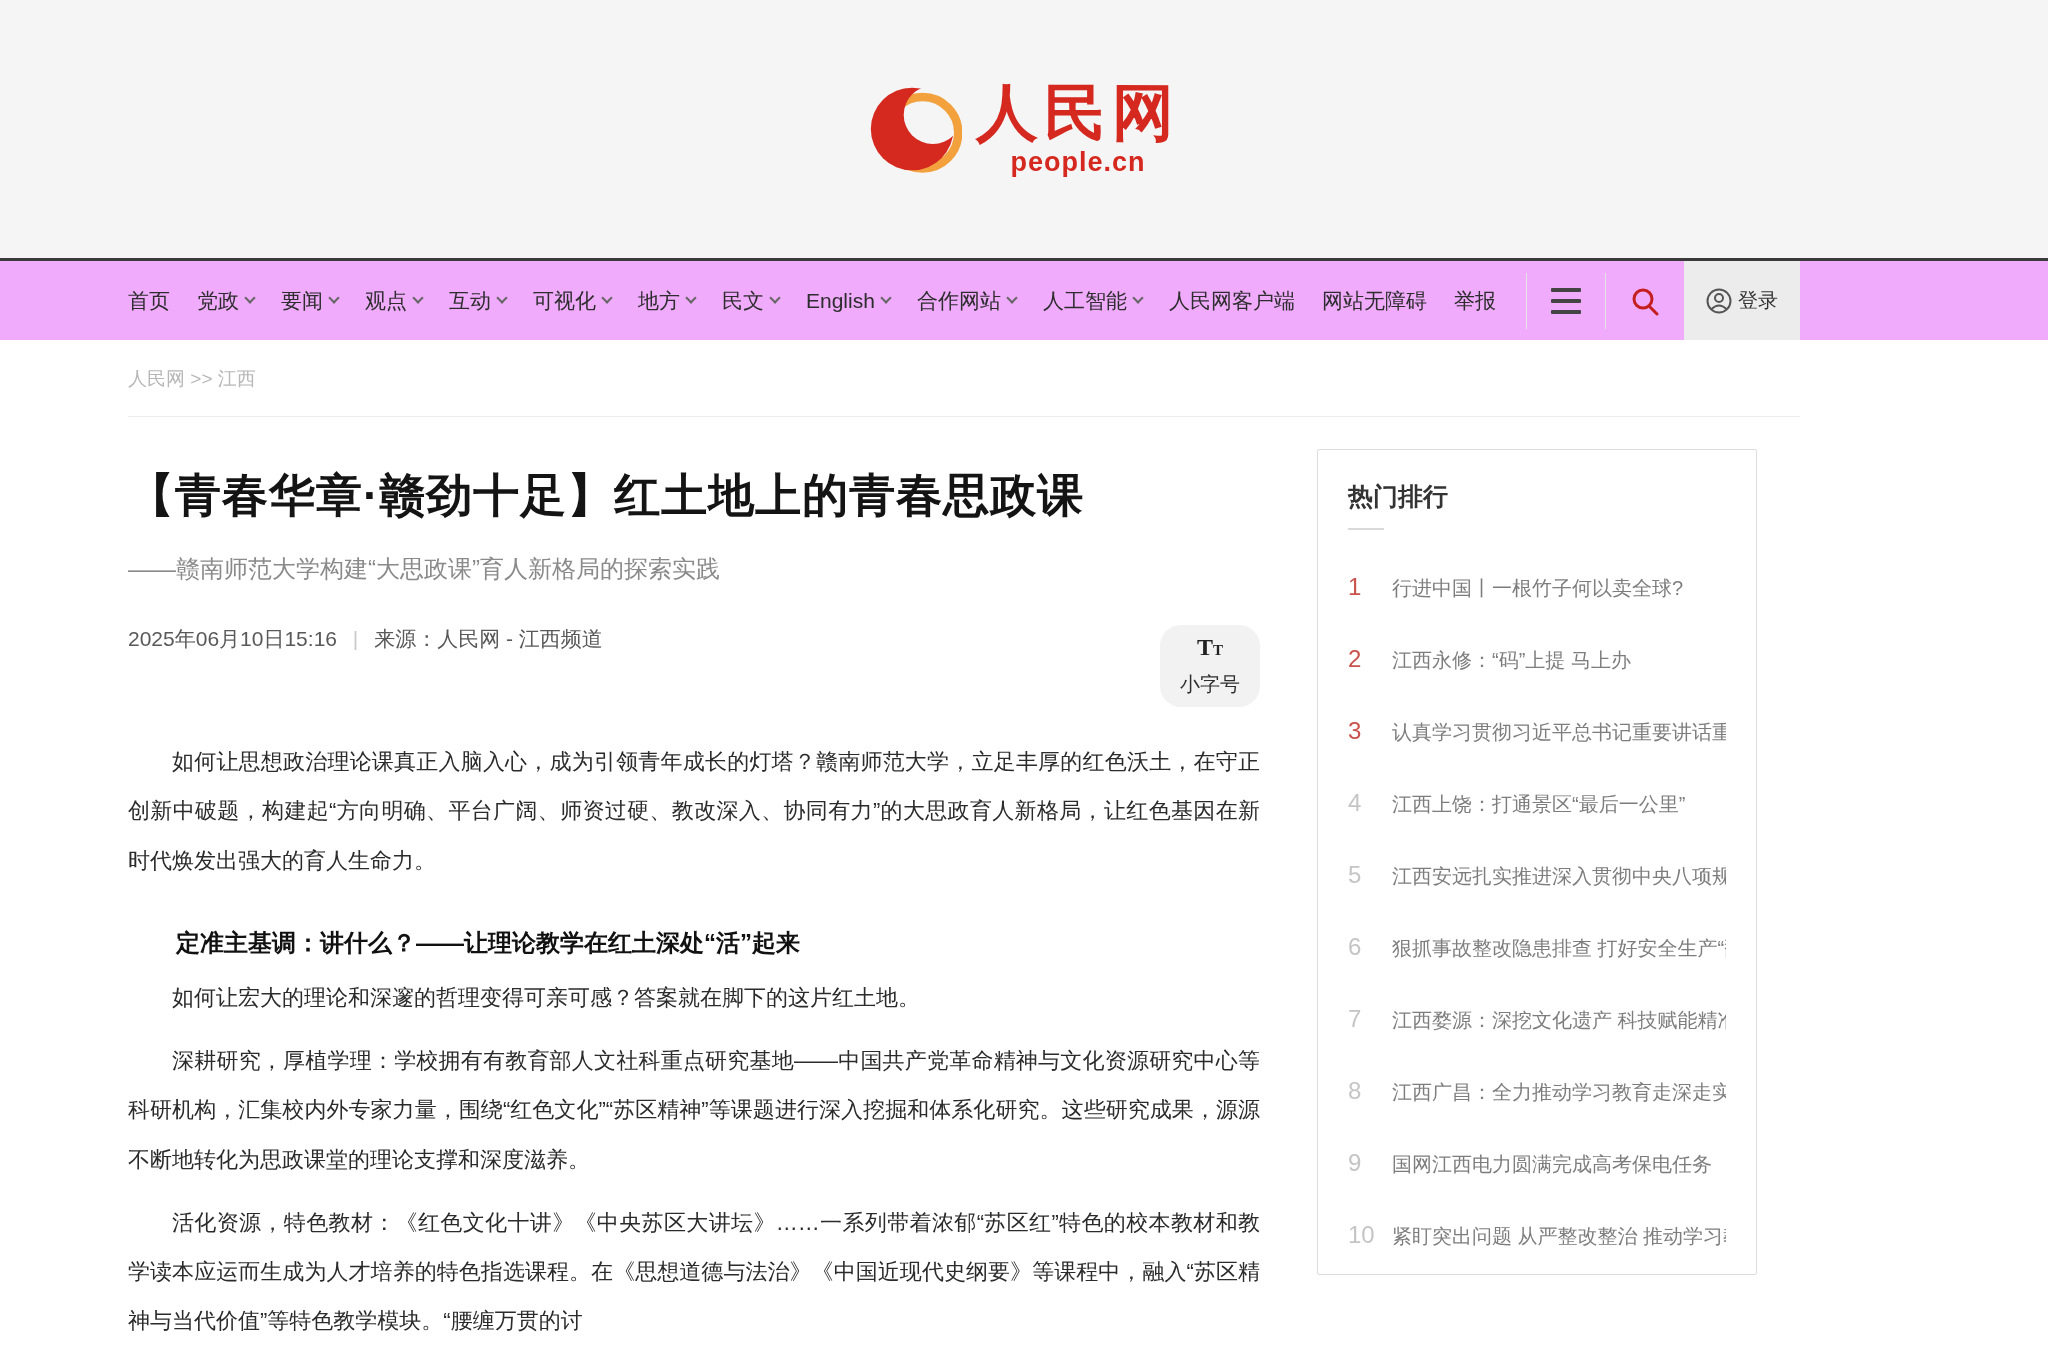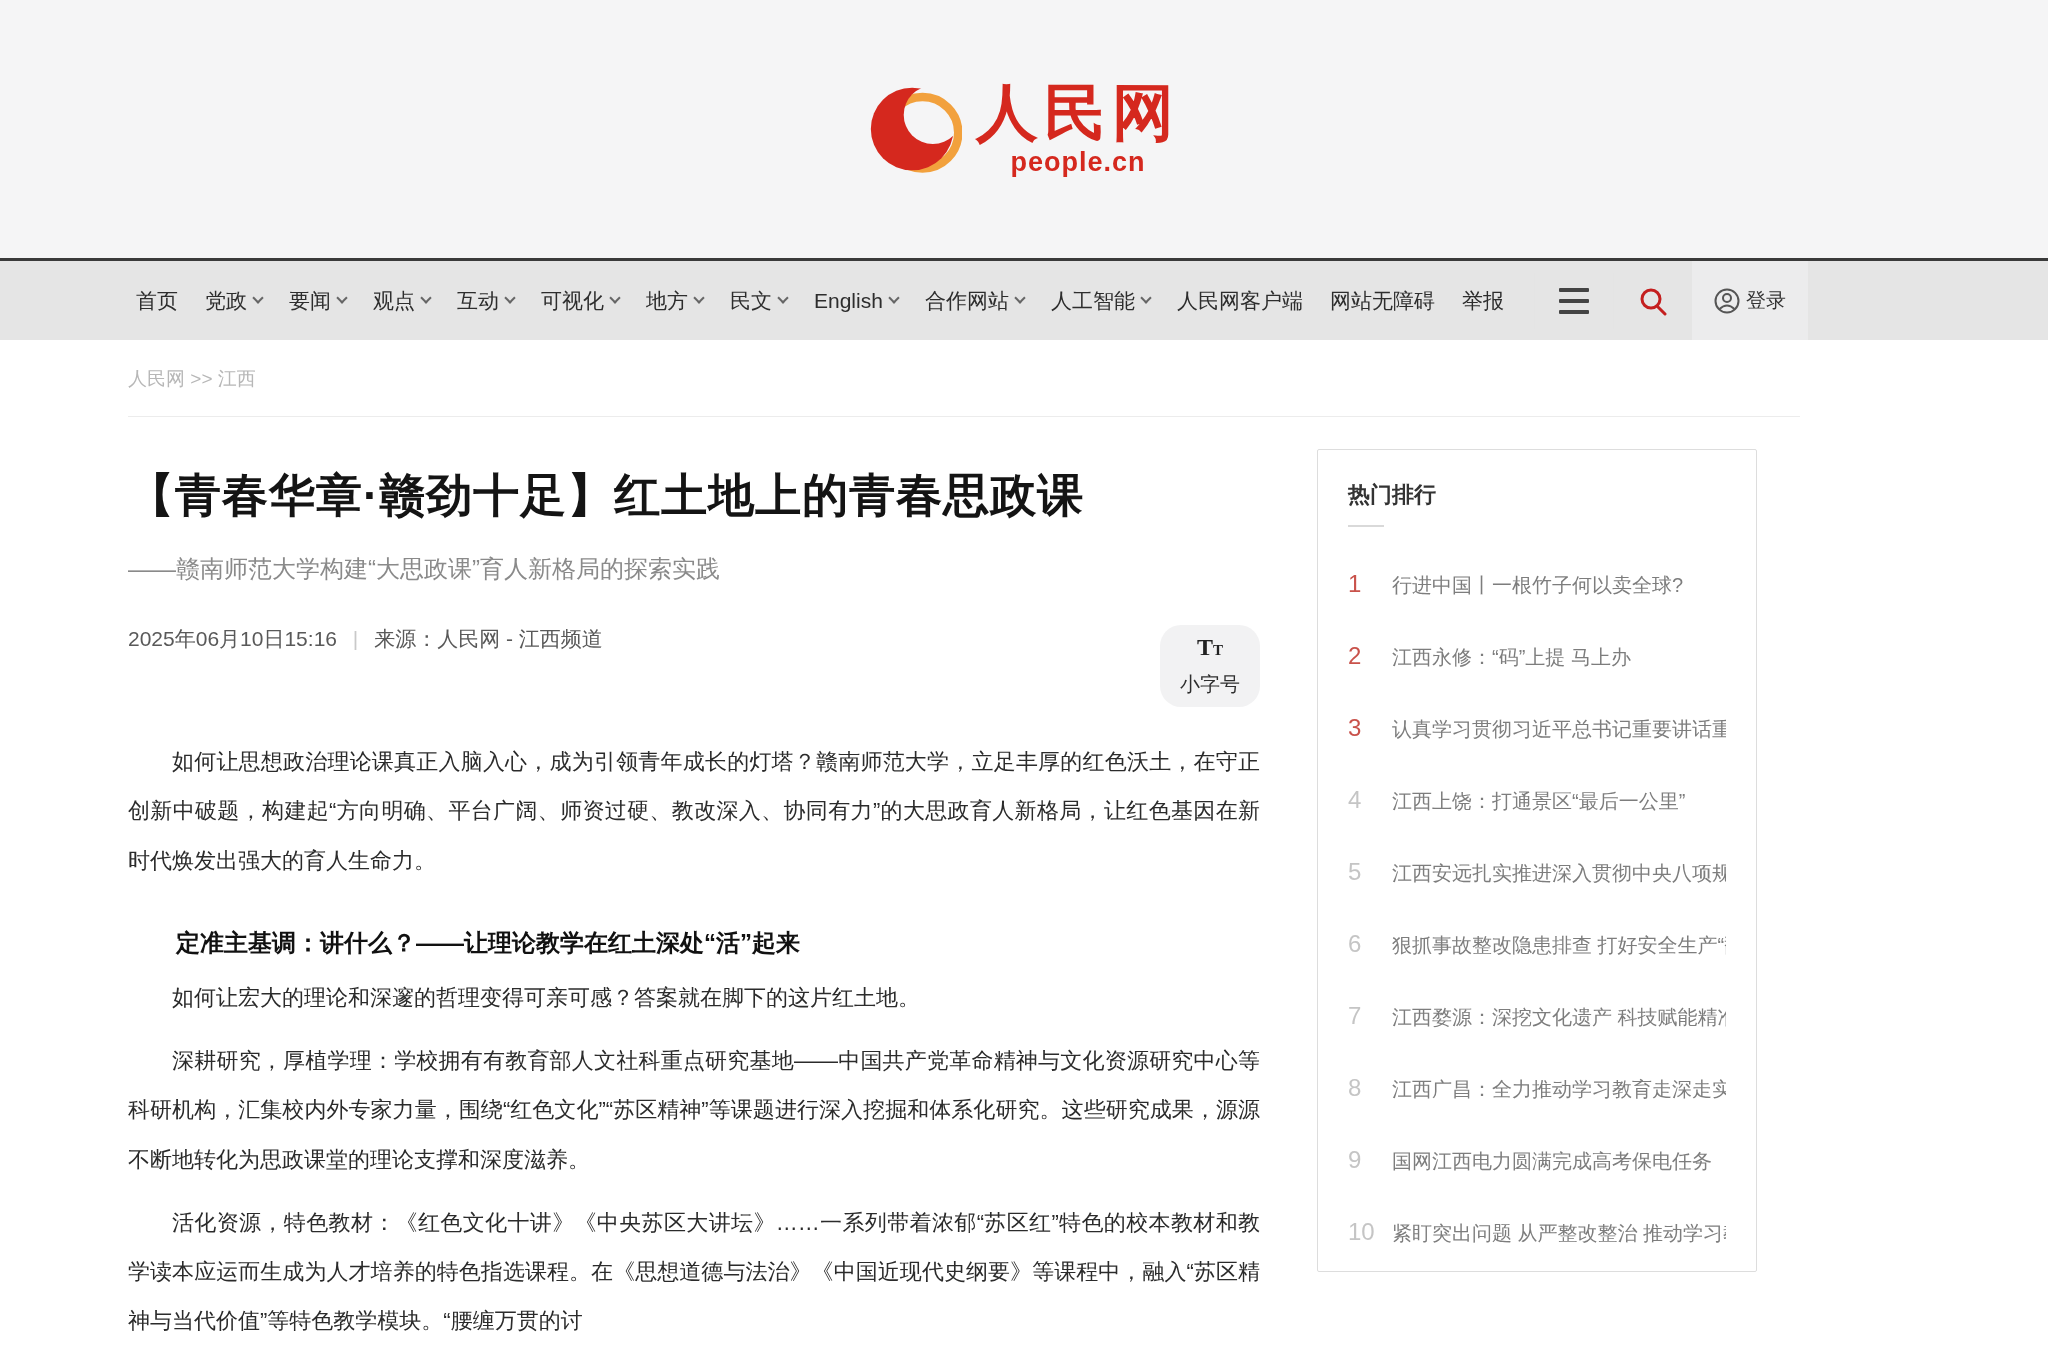--- a/index.html
+++ b/index.html
@@ -5,21 +5,21 @@
   * { margin:0; padding:0; box-sizing:border-box; }
   html,body { width:2048px; height:1357px; overflow:hidden; background:#fff;
               font-family:"Liberation Sans", sans-serif; }
   
   .site-header { height:258px; background:#f5f5f6; display:flex; align-items:center; justify-content:center; }
   .logo { display:flex; align-items:center; gap:14px; }
   .logo-text-col { display:flex; flex-direction:column; align-items:center; }
   .logo-cn { color:#d5281e; font-size:62px; font-weight:bold; letter-spacing:6px; line-height:1.05; }
   .logo-en { color:#d5281e; font-size:27px; font-weight:bold; letter-spacing:1px; margin-top:2px; }
   
-  .nav-bar { background:#e5e5e5; border-top:3px solid #3a3a3a; height:82px;padding-left:8px; }
+  .nav-bar { background:#f0abfc; border-top:3px solid #3a3a3a; height:82px; }
   .nav-inner { width:1672px; margin-left:128px; height:100%; display:flex; align-items:center; }
   .nav-items { display:flex; align-items:center; gap:27px; flex:1; }
   .nav-item { font-size:21px; color:#2d2d2d; cursor:pointer; white-space:nowrap; display:flex; align-items:center; }
   .caret { width:8px; height:8px; border-right:2px solid #666; border-bottom:2px solid #666;
            transform:rotate(45deg); display:inline-block; margin-left:7px; margin-top:-6px; }
   .nav-right { display:flex; align-items:center; height:100%; }
   .v-div { width:1px; height:56px; background:#e4e4e4; margin:0 24px; }
   .hamburger { display:flex; flex-direction:column; gap:7px; cursor:pointer; }
   .hamburger span { display:block; width:30px; height:4px; background:#444; border-radius:1px; }
   .search-btn { cursor:pointer; display:flex; align-items:center; }
@@ -44,21 +44,21 @@
   .tt-big { font-size:24px; }
   .tt-small { font-size:15px; }
   .article-body { margin-top:30px; }
   .article-body p { font-size:22px; color:#2b2b2b; line-height:2.24; text-align:justify;
                     text-indent:2em; margin-top:14px; }
   .article-body h2 { font-size:24px; color:#111; font-weight:bold; text-indent:2em;
                      margin-top:42px; margin-bottom:12px; }
   
   .side-col { width:440px; }
   .rank-box { margin-top:32px; border:1px solid #ddd; border-radius:2px; padding:30px 30px 24px 30px; background:#fff; }
-  .rank-title { font-size:22px; font-weight:600; color:#333;font-family:Liberation Mono, monospace; }
+  .rank-title { font-size:25px; font-weight:600; color:#333;font-family:Liberation Mono, monospace; }
   .rank-underline { width:36px; height:2px; background:#d9d9d9; margin-top:15px; }
   .rank-list { margin-top:10px; }
   .rank-item { display:flex; align-items:baseline; gap:16px; margin-top:43px; cursor:pointer; }
   .rank-num { font-size:24px; color:#c5c5c5; min-width:28px; text-align:left; }
   .rank-item.top .rank-num { color:#c9524b; }
   .rank-text { font-size:20px; color:#7d7d7d; white-space:nowrap; overflow:hidden; }
 </style>
 </head>
 <body>
 

